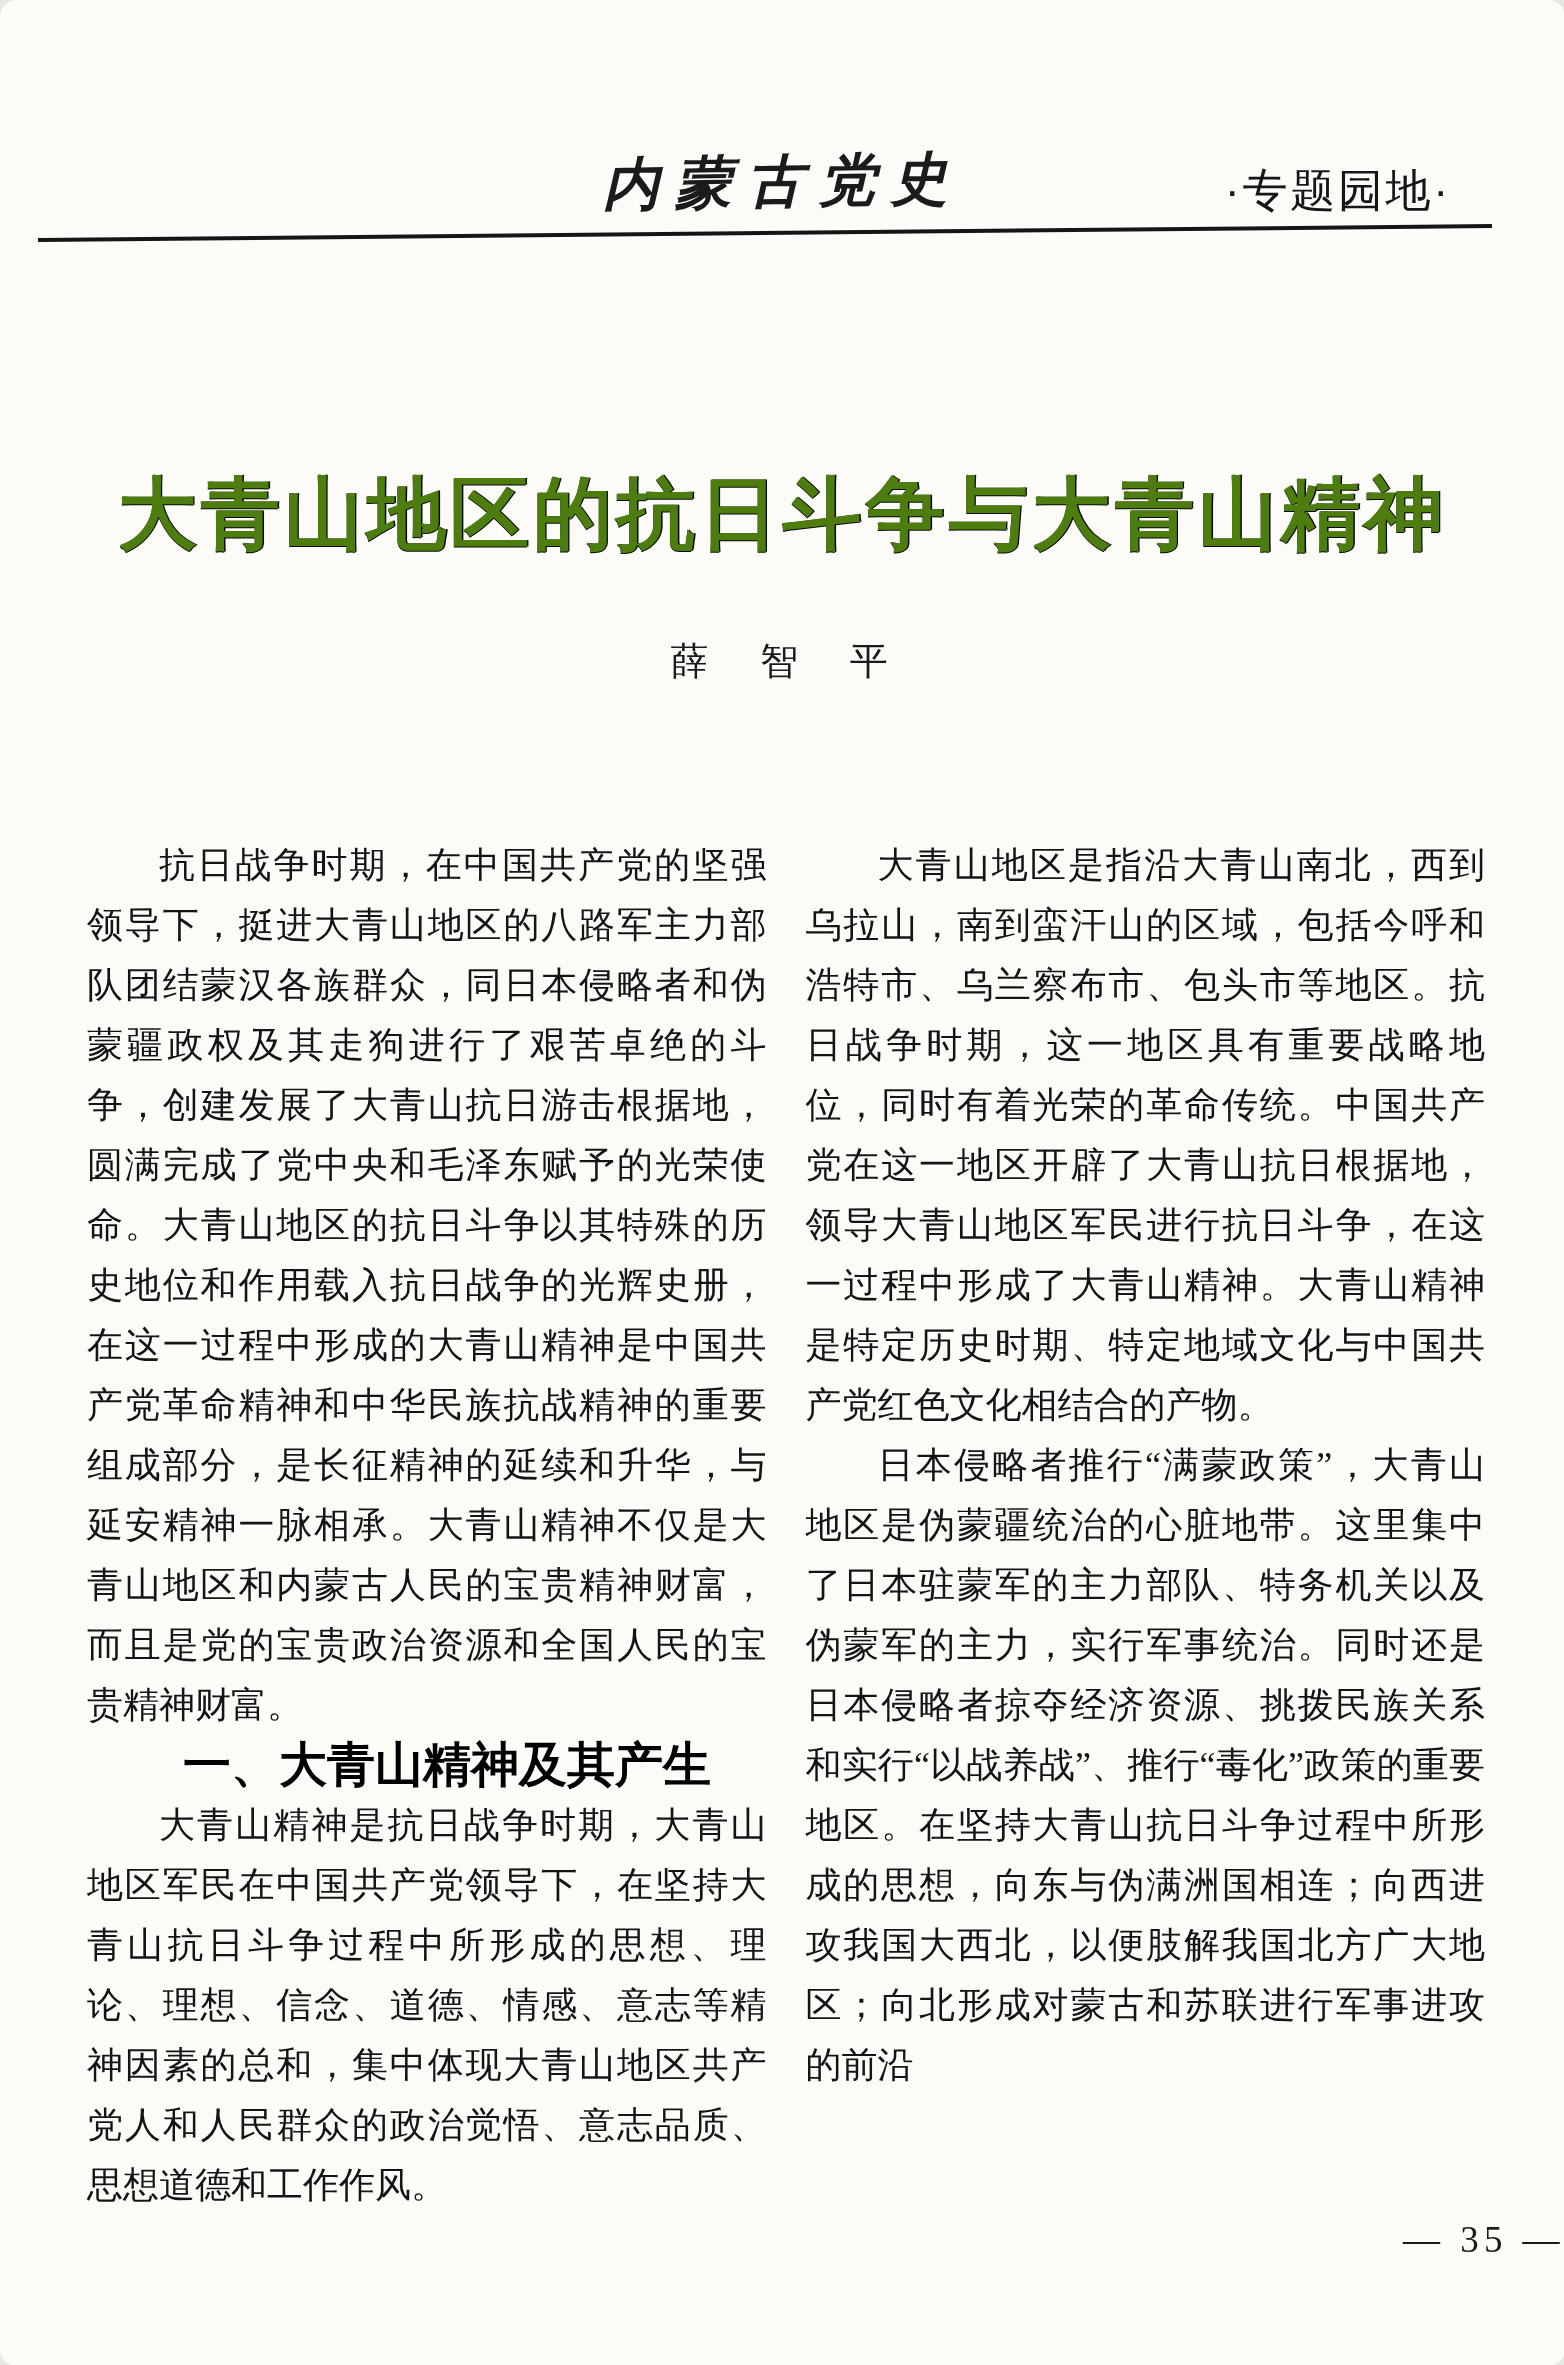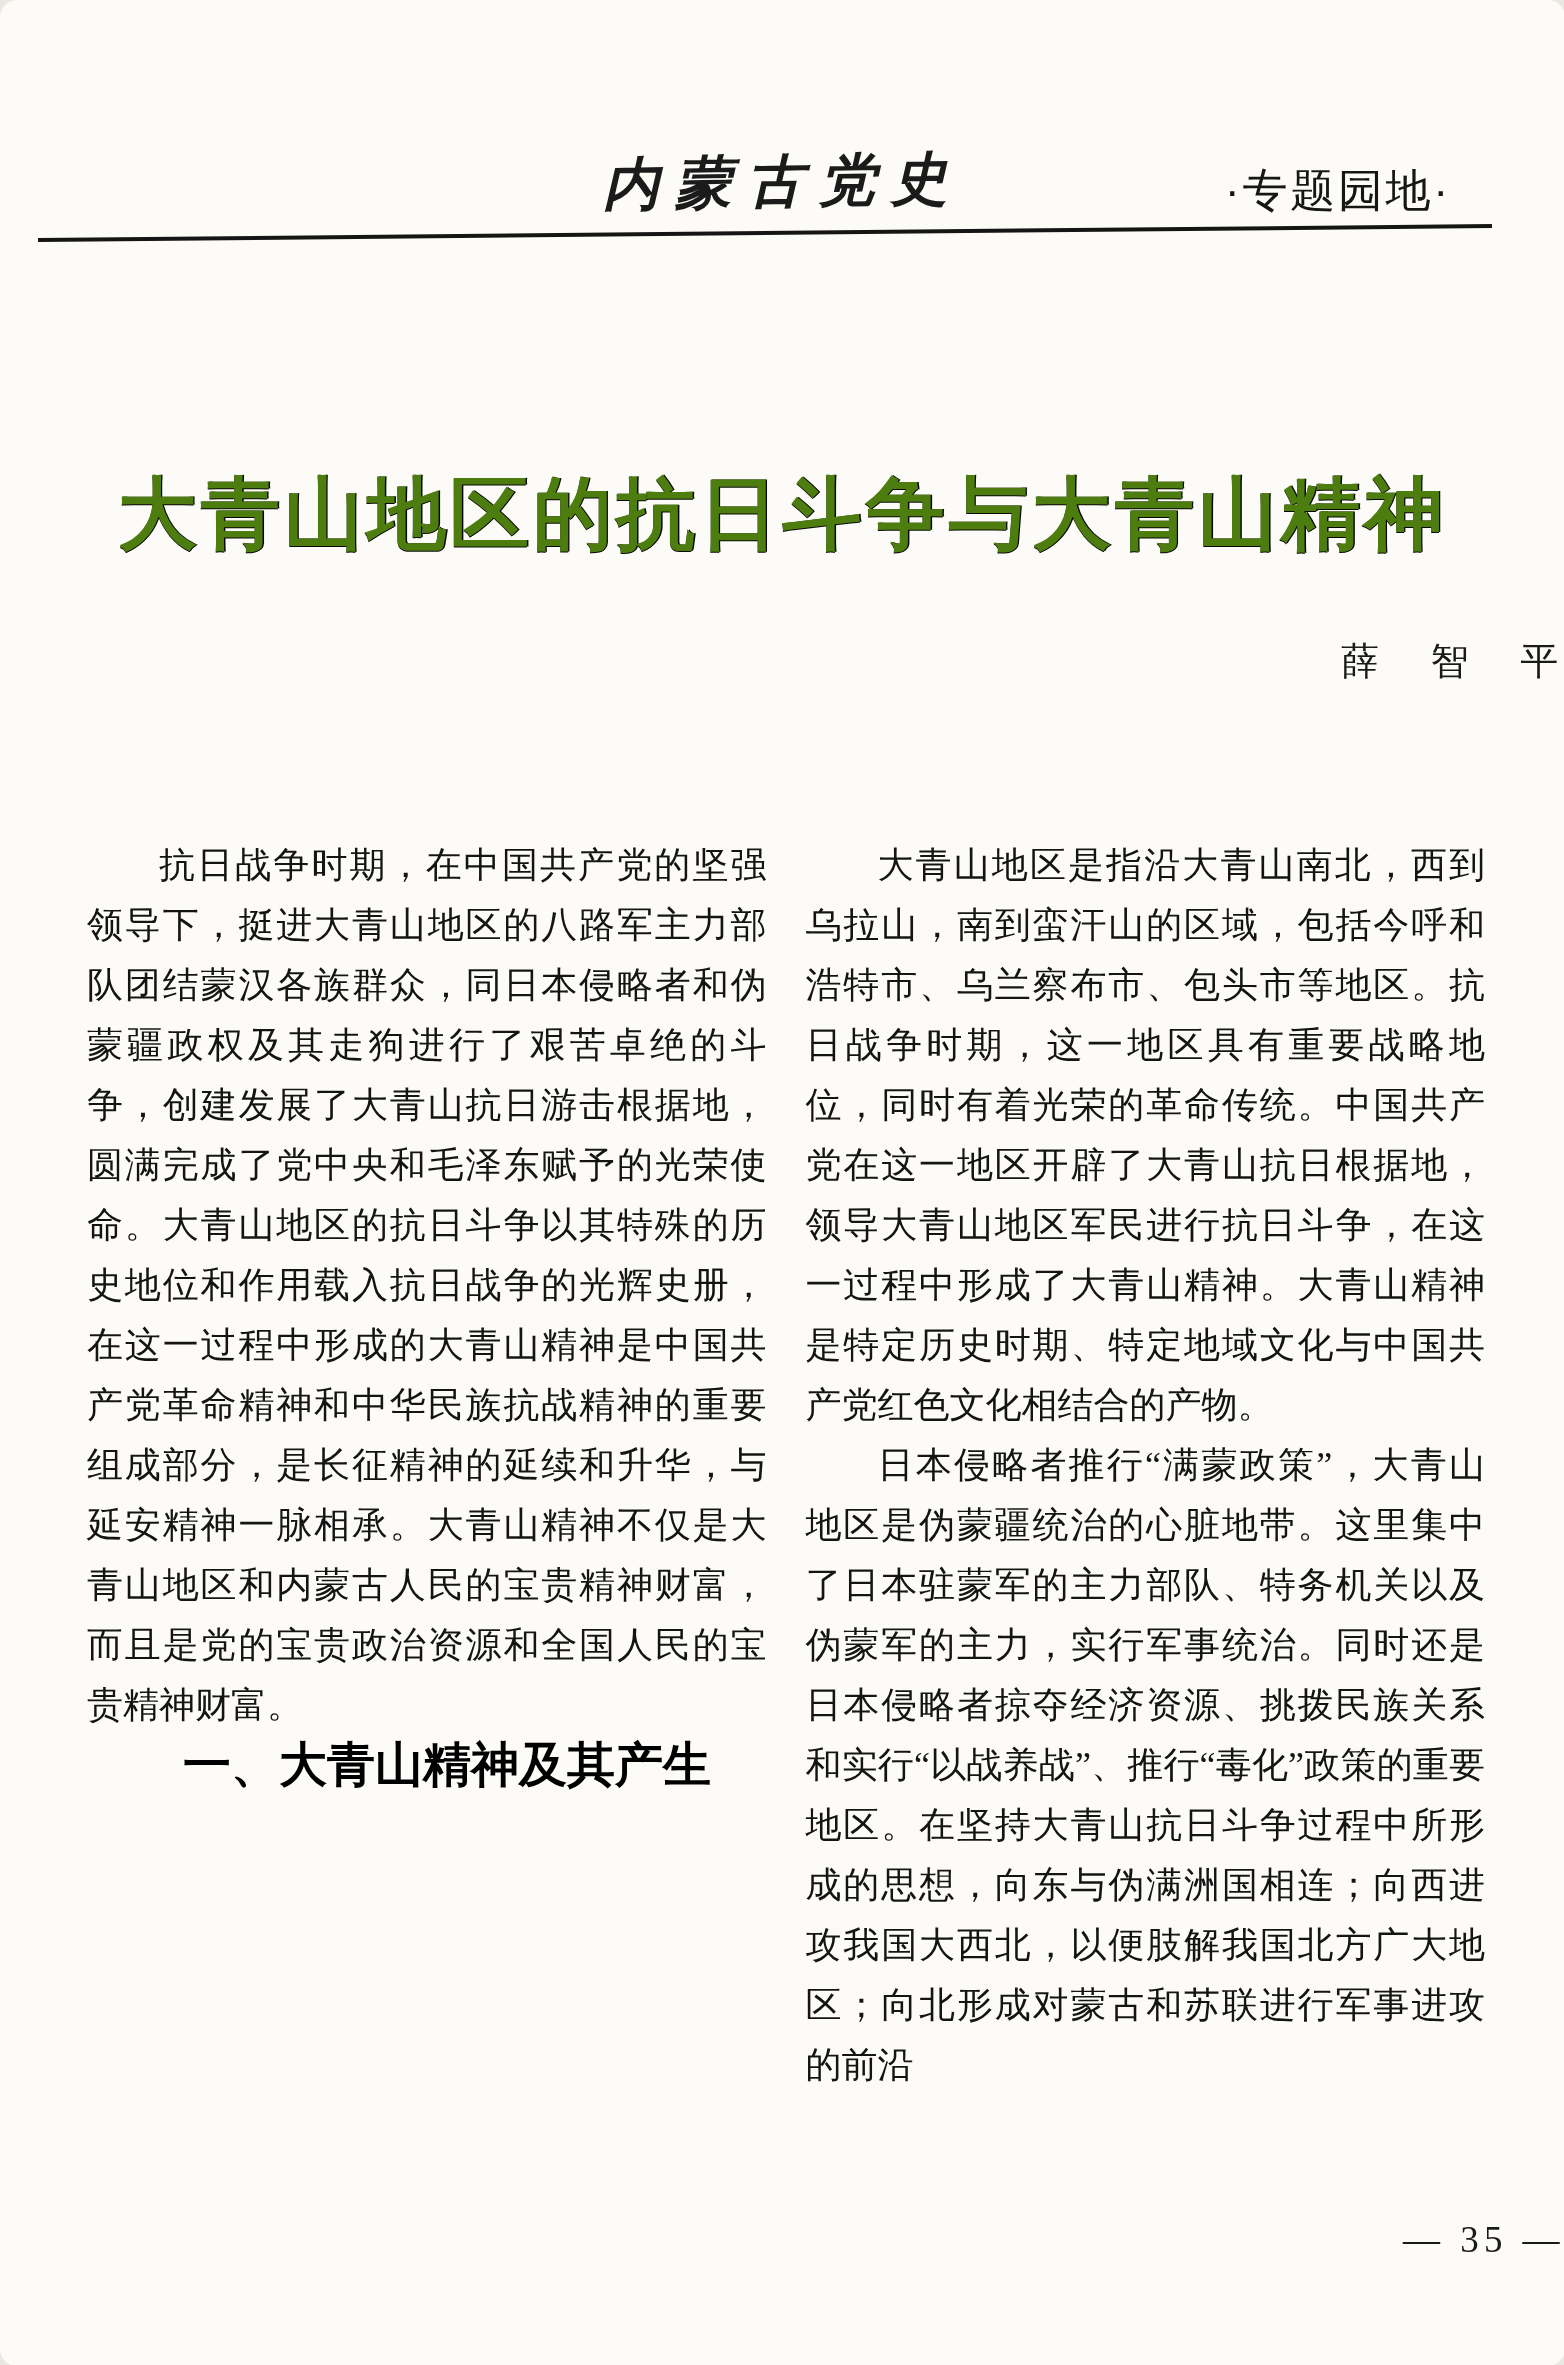--- a/index.html
+++ b/index.html
@@ -67,21 +67,21 @@
     letter-spacing: 4.1px;
     color: #4d7c0f;
     text-shadow: 1.4px 0 0 #080808, 0 0.7px 0 #080808;
     white-space: nowrap;
   }
   .article-author {
     position: absolute;
     top: 636px;
     left: 0;
     width: 100%;
-    text-align: right;
+    text-align: center;
     font-size: 38px;
     letter-spacing: 6.8px;
     color: #1a1a1a;
   }
 
   
   .body-columns {
     position: absolute;
     top: 835px;
     left: 87px;
@@ -138,20 +138,21 @@
 
   <div class="article-title">大青山地区的抗日斗争与大青山精神</div>
 
   <div class="article-author">薛　智　平</div>
 
   <div class="body-columns">
 
     <div class="col">
       <p>抗日战争时期，在中国共产党的坚强领导下，挺进大青山地区的八路军主力部队团结蒙汉各族群众，同日本侵略者和伪蒙疆政权及其走狗进行了艰苦卓绝的斗争，创建发展了大青山抗日游击根据地，圆满完成了党中央和毛泽东赋予的光荣使命。大青山地区的抗日斗争以其特殊的历史地位和作用载入抗日战争的光辉史册，在这一过程中形成的大青山精神是中国共产党革命精神和中华民族抗战精神的重要组成部分，是长征精神的延续和升华，与延安精神一脉相承。大青山精神不仅是大青山地区和内蒙古人民的宝贵精神财富，而且是党的宝贵政治资源和全国人民的宝贵精神财富。</p>
       <h3>一、大青山精神及其产生</h3>
+      <p>大青山精神是抗日战争时期，大青山地区军民在中国共产党领导下，在坚持大青山抗日斗争过程中所形成的思想、理论、理想、信念、道德、情感、意志等精神因素的总和，集中体现大青山地区共产党人和人民群众的政治觉悟、意志品质、思想道德和工作作风。</p>
     </div>
 
     <div class="col">
       <p>大青山地区是指沿大青山南北，西到乌拉山，南到蛮汗山的区域，包括今呼和浩特市、乌兰察布市、包头市等地区。抗日战争时期，这一地区具有重要战略地位，同时有着光荣的革命传统。中国共产党在这一地区开辟了大青山抗日根据地，领导大青山地区军民进行抗日斗争，在这一过程中形成了大青山精神。大青山精神是特定历史时期、特定地域文化与中国共产党红色文化相结合的产物。</p>
       <p>日本侵略者推行“满蒙政策”，大青山地区是伪蒙疆统治的心脏地带。这里集中了日本驻蒙军的主力部队、特务机关以及伪蒙军的主力，实行军事统治。同时还是日本侵略者掠夺经济资源、挑拨民族关系和实行“以战养战”、推行“毒化”政策的重要地区。在坚持大青山抗日斗争过程中所形成的思想，向东与伪满洲国相连；向西进攻我国大西北，以便肢解我国北方广大地区；向北形成对蒙古和苏联进行军事进攻的前沿</p>
     </div>
 
   </div>
 
   <div class="page-number">— 35 —</div>

